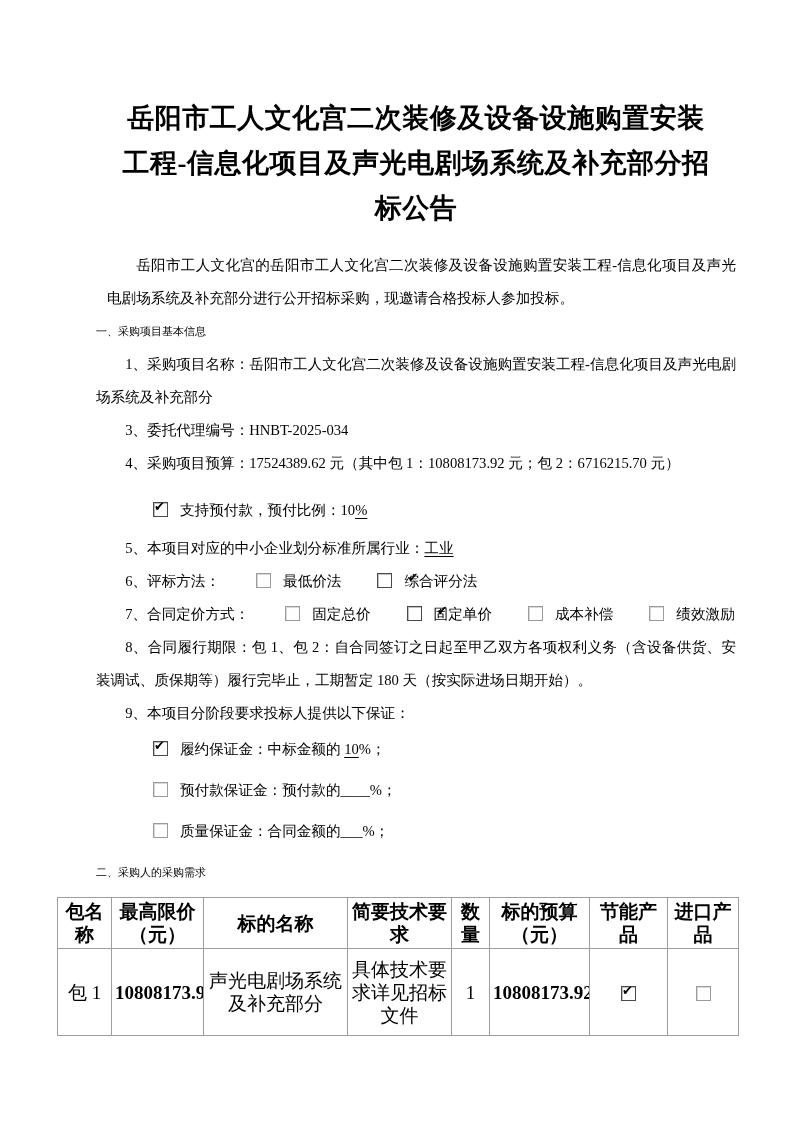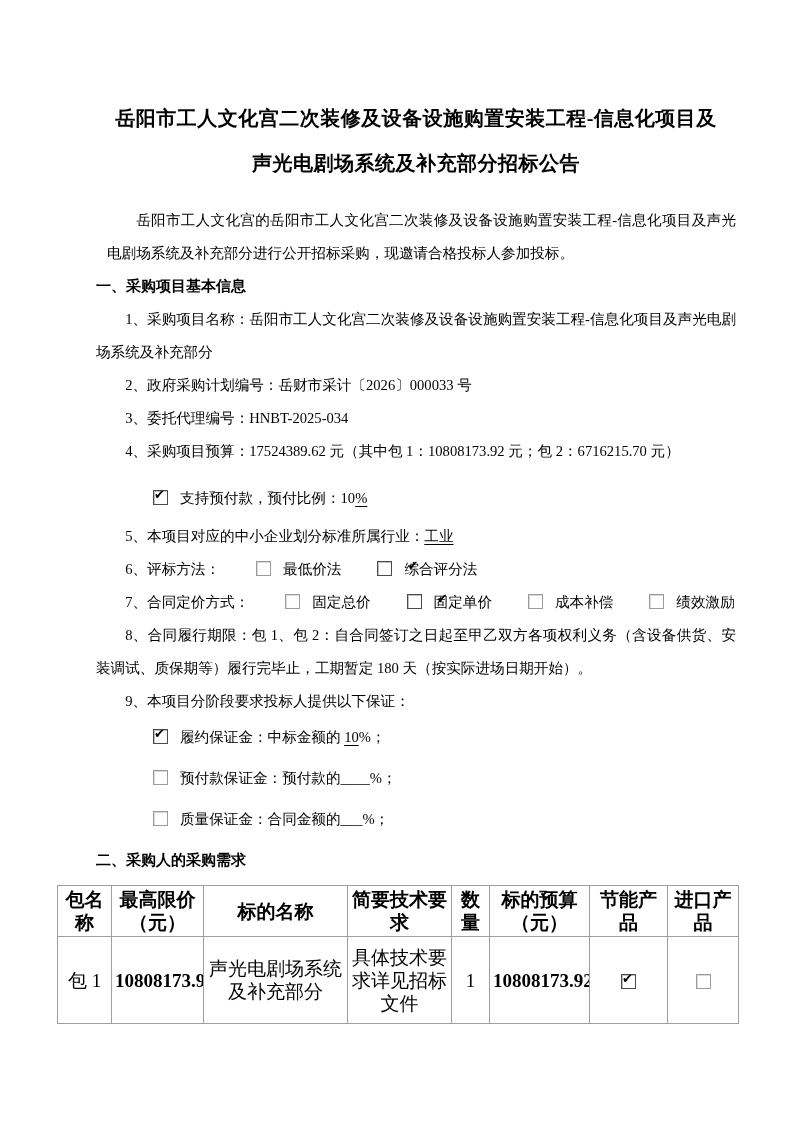--- a/index.html
+++ b/index.html
@@ -11,35 +11,35 @@
     color:#000;
     font-family:"Liberation Serif","DejaVu Serif",serif;
     font-size:14.6px;
     box-sizing:border-box;
     padding:96px 57px 0 96px;
     overflow:hidden;
   }
   .title{
     width:604px;
     margin:0 auto;
-    font-size:20px;
+    font-size:27px;
     font-weight:bold;
     line-height:45px;
     text-align:center;
     letter-spacing:0.5px;
   }
   .intro{
     margin:18px 0 0 11px;
     line-height:33px;
     text-indent:2em;
     text-align:justify;
   }
   .sec-heading{
-    font-size:15px;
-    font-weight:bold;
+    font-size:11px;
+    font-weight:normal;
     line-height:33px;
     margin:0;
   }
   .item{
     margin:0;
     line-height:33px;
     text-indent:2em;
     text-align:justify;
   }
   .cbline{
@@ -103,21 +103,20 @@
 
 <div class="page">
 
   <h1 class="title">岳阳市工人文化宫二次装修及设备设施购置安装工程-信息化项目及声光电剧场系统及补充部分招标公告</h1>
 
   <p class="intro">岳阳市工人文化宫的岳阳市工人文化宫二次装修及设备设施购置安装工程-信息化项目及声光电剧场系统及补充部分进行公开招标采购，现邀请合格投标人参加投标。</p>
 
   <h2 class="sec-heading">一、采购项目基本信息</h2>
 
   <p class="item">1、采购项目名称：岳阳市工人文化宫二次装修及设备设施购置安装工程-信息化项目及声光电剧场系统及补充部分</p>
-  <p class="item">2、政府采购计划编号：岳财市采计〔2026〕000033 号</p>
   <p class="item">3、委托代理编号：HNBT-2025-034</p>
   <p class="item">4、采购项目预算：17524389.62 元（其中包 1：10808173.92 元；包 2：6716215.70 元）</p>
 
   <div class="cbline">
     <span class="cb checked"></span><span>支持预付款，预付比例：10</span><span class="ul">%</span>
   </div>
 
   <p class="item"><span>5、本项目对应的中小企业划分标准所属行业：</span><span class="ul">工业</span></p>
 
   <p class="item"><span>6、评标方法：</span><span class="opt"><span class="cb"></span><span>最低价法</span></span><span class="opt"><span class="cb checked"></span><span>综合评分法</span></span></p>

